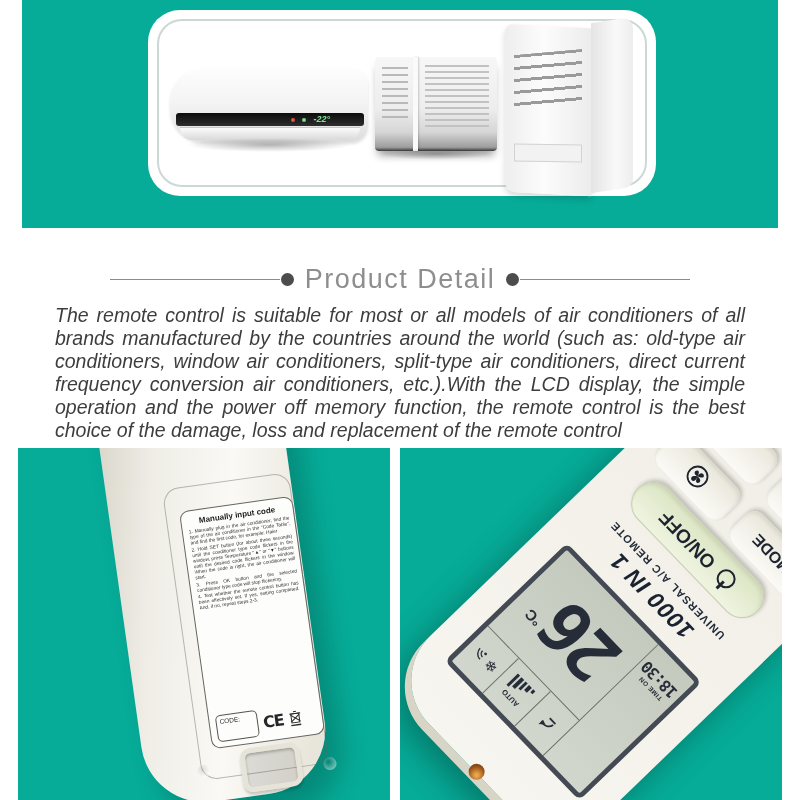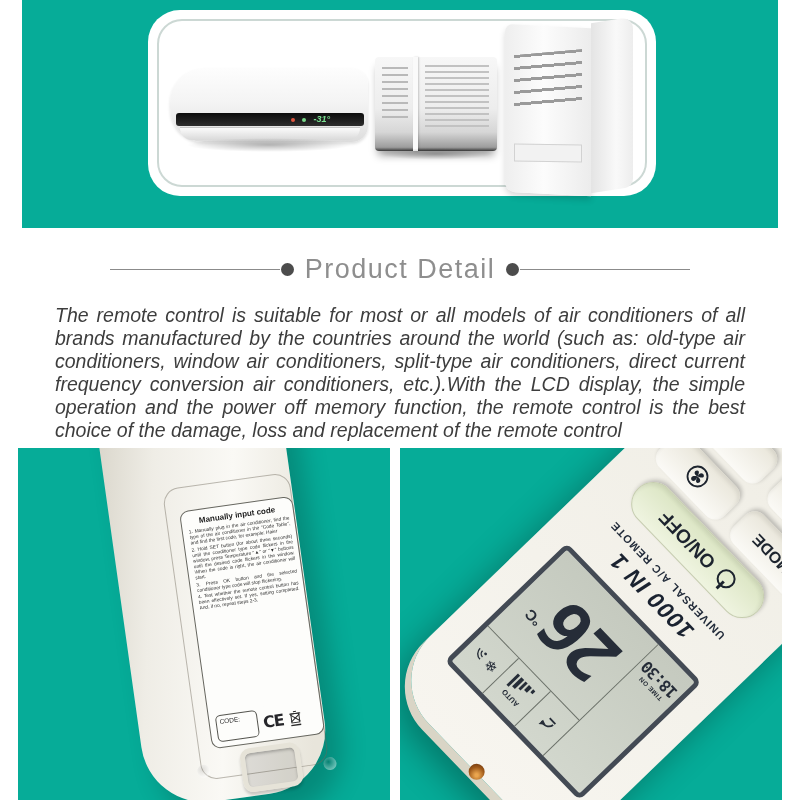--- a/index.html
+++ b/index.html
@@ -39,21 +39,21 @@
   
   .tower-front{position:absolute;left:357px;top:16px;width:86px;height:168px;
     background:linear-gradient(90deg,#eeeeee,#fcfcfc 45%,#ececec);
     border-radius:8px 0 0 10px;transform:skewY(3deg);box-shadow:0 4px 6px rgba(0,0,0,.15);}
   .tower-slats{position:absolute;left:9px;right:9px;top:26px;height:54px;transform:skewY(-8deg);
     background:repeating-linear-gradient(180deg,#9a9a9a 0 3px,rgba(0,0,0,0) 3px 12px);}
   .tower-vent{position:absolute;left:9px;right:9px;top:118px;height:16px;border:1px solid #d2d2d2;background:#f2f2f2;transform:skewY(-2deg);}
   .tower-side{position:absolute;left:443px;top:10px;width:42px;height:170px;
     background:linear-gradient(90deg,#e4e4e4,#f9f9f9 60%,#ededed);border-radius:0 12px 8px 0;transform:skewY(-9deg);}
   
-  .detail-head{display:flex;align-items:center;gap:1px;margin:250px 55px 0;position:absolute;left:0;right:0;top:6px;margin-top:248px;padding:0 55px;box-sizing:border-box;}
+  .detail-head{display:flex;align-items:center;gap:1px;margin:250px 55px 0;position:absolute;left:0;right:0;top:16px;margin-top:248px;padding:0 55px;box-sizing:border-box;}
   .dh-line{flex:1;height:1px;background:#8b8b8b;}
   .dh-dot{width:13px;height:13px;border-radius:50%;background:#4c4c4c;}
   .dh-title{font-size:27px;color:#8e8e8e;letter-spacing:1.5px;padding:0 10px;white-space:nowrap;}
   
   .detail-par{position:absolute;left:55px;right:55px;top:284px;font-size:19.5px;line-height:23px;
     color:#3d3d3d;text-align:justify;font-style:italic;}
   
   .tile{position:absolute;top:448px;height:352px;background:#06ac98;overflow:hidden;}
   .tile-left{left:18px;width:372px;}
   .tile-right{left:400px;width:382px;}
@@ -127,21 +127,21 @@
 <body>
 
 <div class="hero-banner">
   <div class="hero-panel">
     <div class="hero-outline"></div>
 
     <div class="split-ac">
       <div class="split-strip">
         <span class="led-dot led-red"></span>
         <span class="led-dot led-green"></span>
-        <span class="split-temp">-31°</span>
+        <span class="split-temp">-22°</span>
       </div>
       <div class="split-flap"></div>
     </div>
 
     <div class="window-ac">
       <div class="win-left-slats"></div>
       <div class="win-divider"></div>
       <div class="win-right-slats"></div>
     </div>
 

